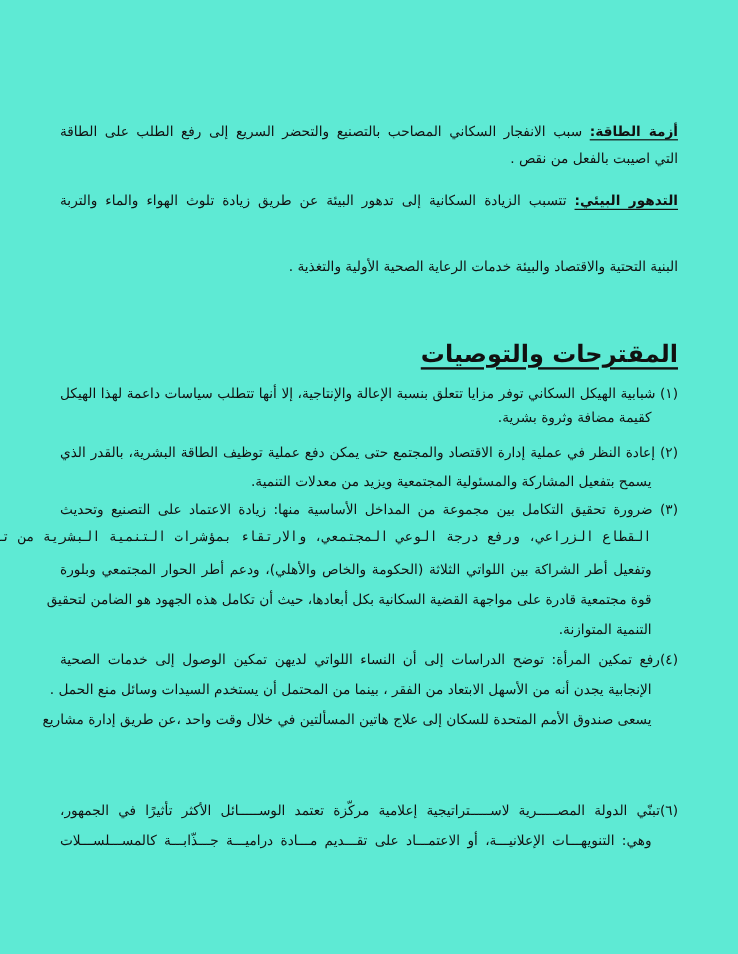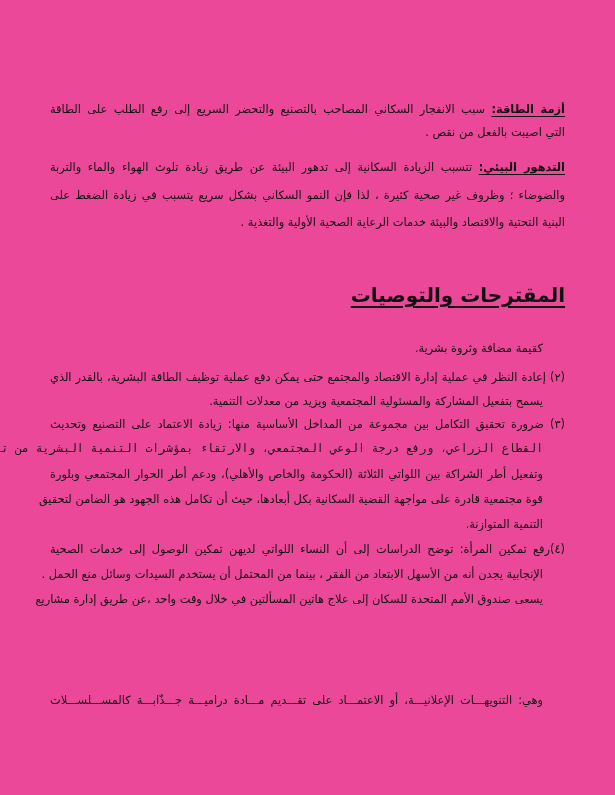--- a/index.html
+++ b/index.html
@@ -1,18 +1,18 @@
 <!DOCTYPE html>
 <html><head>
 <meta charset="utf-8">
 <style>
   html, body { margin: 0; padding: 0; background: #ffffff; }
   body { width: 615px; height: 795px; position: relative; overflow: hidden;
          font-family: "DejaVu Sans", "Liberation Sans", sans-serif; color: #111; }
-  .page { position: absolute; left: 0; top: 0; width: 615px; height: 795px; background: #ec4899; }
+  .page { position: absolute; left: 0; top: 0; width: 615px; height: 795px; background: #5eead4; }
   .ln { position: absolute; right: 50px; left: 50px; direction: rtl; white-space: nowrap;
         font-size: 11.4px; line-height: 16px; text-align: justify; text-align-last: justify; }
   .ln.last { text-align-last: right; }
   .ln.indent { right: 72px; }
   .bold-u { font-weight: bold; text-decoration: underline; text-underline-offset: 3px; }
   .heading { position: absolute; right: 50px; direction: rtl; font-size: 20px; font-weight: bold;
              text-decoration: underline; text-decoration-thickness: 2px; text-underline-offset: 4px; white-space: nowrap; }
 </style>
 </head>
 <body>
@@ -22,36 +22,37 @@
   <div class="ln" style="top:101px;">
     <span class="bold-u">أزمة الطاقة:</span>
     <span>سبب الانفجار السكاني المصاحب بالتصنيع والتحضر السريع إلى رفع الطلب على الطاقة</span>
   </div>
   <div class="ln last" style="top:124px;">التي اصيبت بالفعل من نقص .</div>
 
   <div class="ln" style="top:159px;">
     <span class="bold-u">التدهور البيئي:</span>
     <span>تتسبب الزيادة السكانية إلى تدهور البيئة عن طريق زيادة تلوث الهواء والماء والتربة</span>
   </div>
-  <div class="ln" style="top:187px;">والضوضاء ؛ وظروف غير صحية كثيرة ، لذا فإن النمو السكاني بشكل سريع يتسبب في زيادة الضغط على</div>
   <div class="ln last" style="top:214px;">البنية التحتية والاقتصاد والبيئة خدمات الرعاية الصحية الأولية والتغذية .</div>
 
   <div class="heading" style="top:283px;">المقترحات والتوصيات</div>
 
+  <div class="ln" style="top:320px;">(١) شبابية الهيكل السكاني توفر مزايا تتعلق بنسبة الإعالة والإنتاجية، إلا أنها تتطلب سياسات داعمة لهذا الهيكل</div>
   <div class="ln last indent" style="top:340px;">كقيمة مضافة وثروة بشرية.</div>
 
   <div class="ln" style="top:369px;">(٢) إعادة النظر في عملية إدارة الاقتصاد والمجتمع حتى يمكن دفع عملية توظيف الطاقة البشرية، بالقدر الذي</div>
   <div class="ln last indent" style="top:393px;">يسمح بتفعيل المشاركة والمسئولية المجتمعية ويزيد من معدلات التنمية.</div>
 
   <div class="ln" style="top:416px;">(٣) ضرورة تحقيق التكامل بين مجموعة من المداخل الأساسية منها: زيادة الاعتماد على التصنيع وتحديث</div>
   <div class="ln indent" style="top:441px;font-family:Liberation Mono, monospace;">القطاع الزراعي، ورفع درجة الوعي المجتمعي، والارتقاء بمؤشرات التنمية البشرية من تعليم وصحة وبيئة،</div>
   <div class="ln indent" style="top:466px;">وتفعيل أطر الشراكة بين اللواتي الثلاثة (الحكومة والخاص والأهلي)، ودعم أطر الحوار المجتمعي وبلورة</div>
   <div class="ln indent" style="top:491px;">قوة مجتمعية قادرة على مواجهة القضية السكانية بكل أبعادها، حيث أن تكامل هذه الجهود هو الضامن لتحقيق</div>
   <div class="ln last indent" style="top:516px;">التنمية المتوازنة.</div>
 
   <div class="ln" style="top:541px;">(٤)رفع تمكين المرأة: توضح الدراسات إلى أن النساء اللواتي لديهن تمكين الوصول إلى خدمات الصحية</div>
   <div class="ln indent" style="top:591px;">يسعى صندوق الأمم المتحدة للسكان إلى علاج هاتين المسألتين في خلال وقت واحد ،عن طريق إدارة مشاريع</div>
   <div class="ln indent" style="top:566px;">الإنجابية يجدن أنه من الأسهل الابتعاد من الفقر ، بينما من المحتمل أن يستخدم السيدات وسائل منع الحمل .</div>
 
 
+  <div class="ln" style="top:667px;">(٦)تبنّي الدولة المصـــــرية لاســـــتراتيجية إعلامية مركّزة تعتمد الوســـــائل الأكثر تأثيرًا في الجمهور،</div>
   <div class="ln indent" style="top:692px;">وهي: التنويهـــات الإعلانيـــة، أو الاعتمـــاد على تقـــديم مـــادة دراميـــة جـــذّابـــة كالمســـلســـلات</div>
 
 </div>
 
 </body></html>

